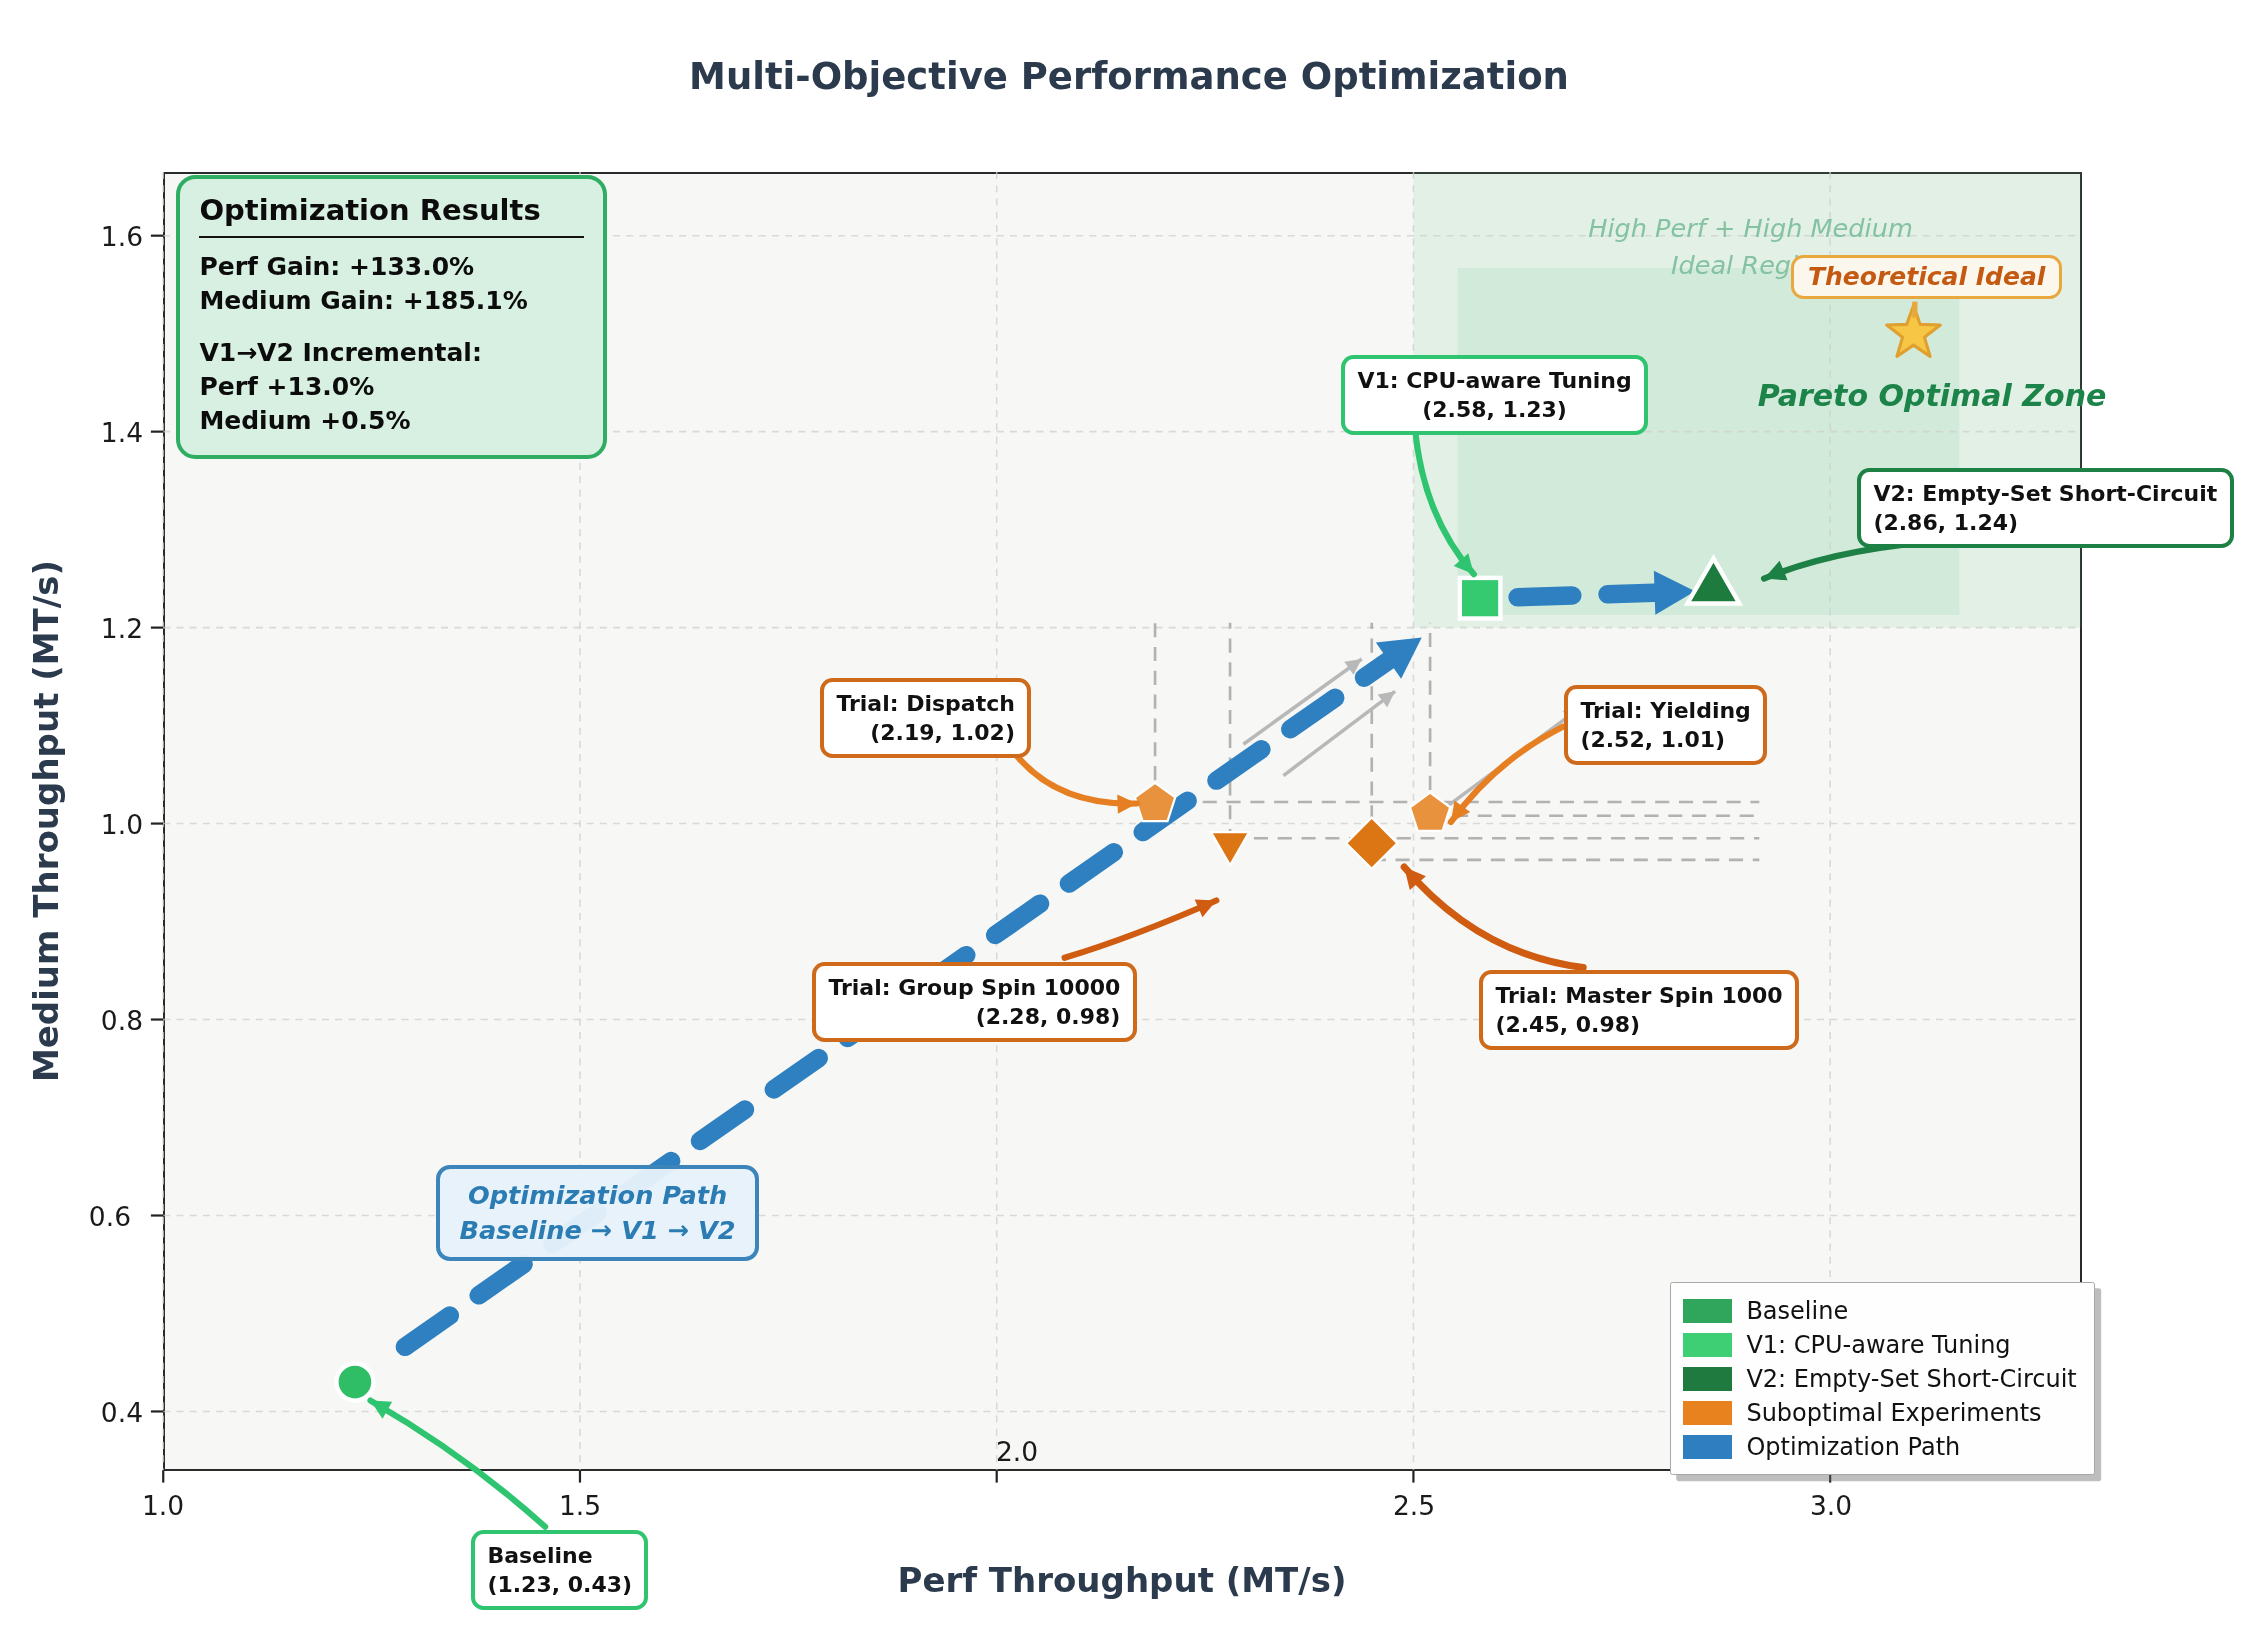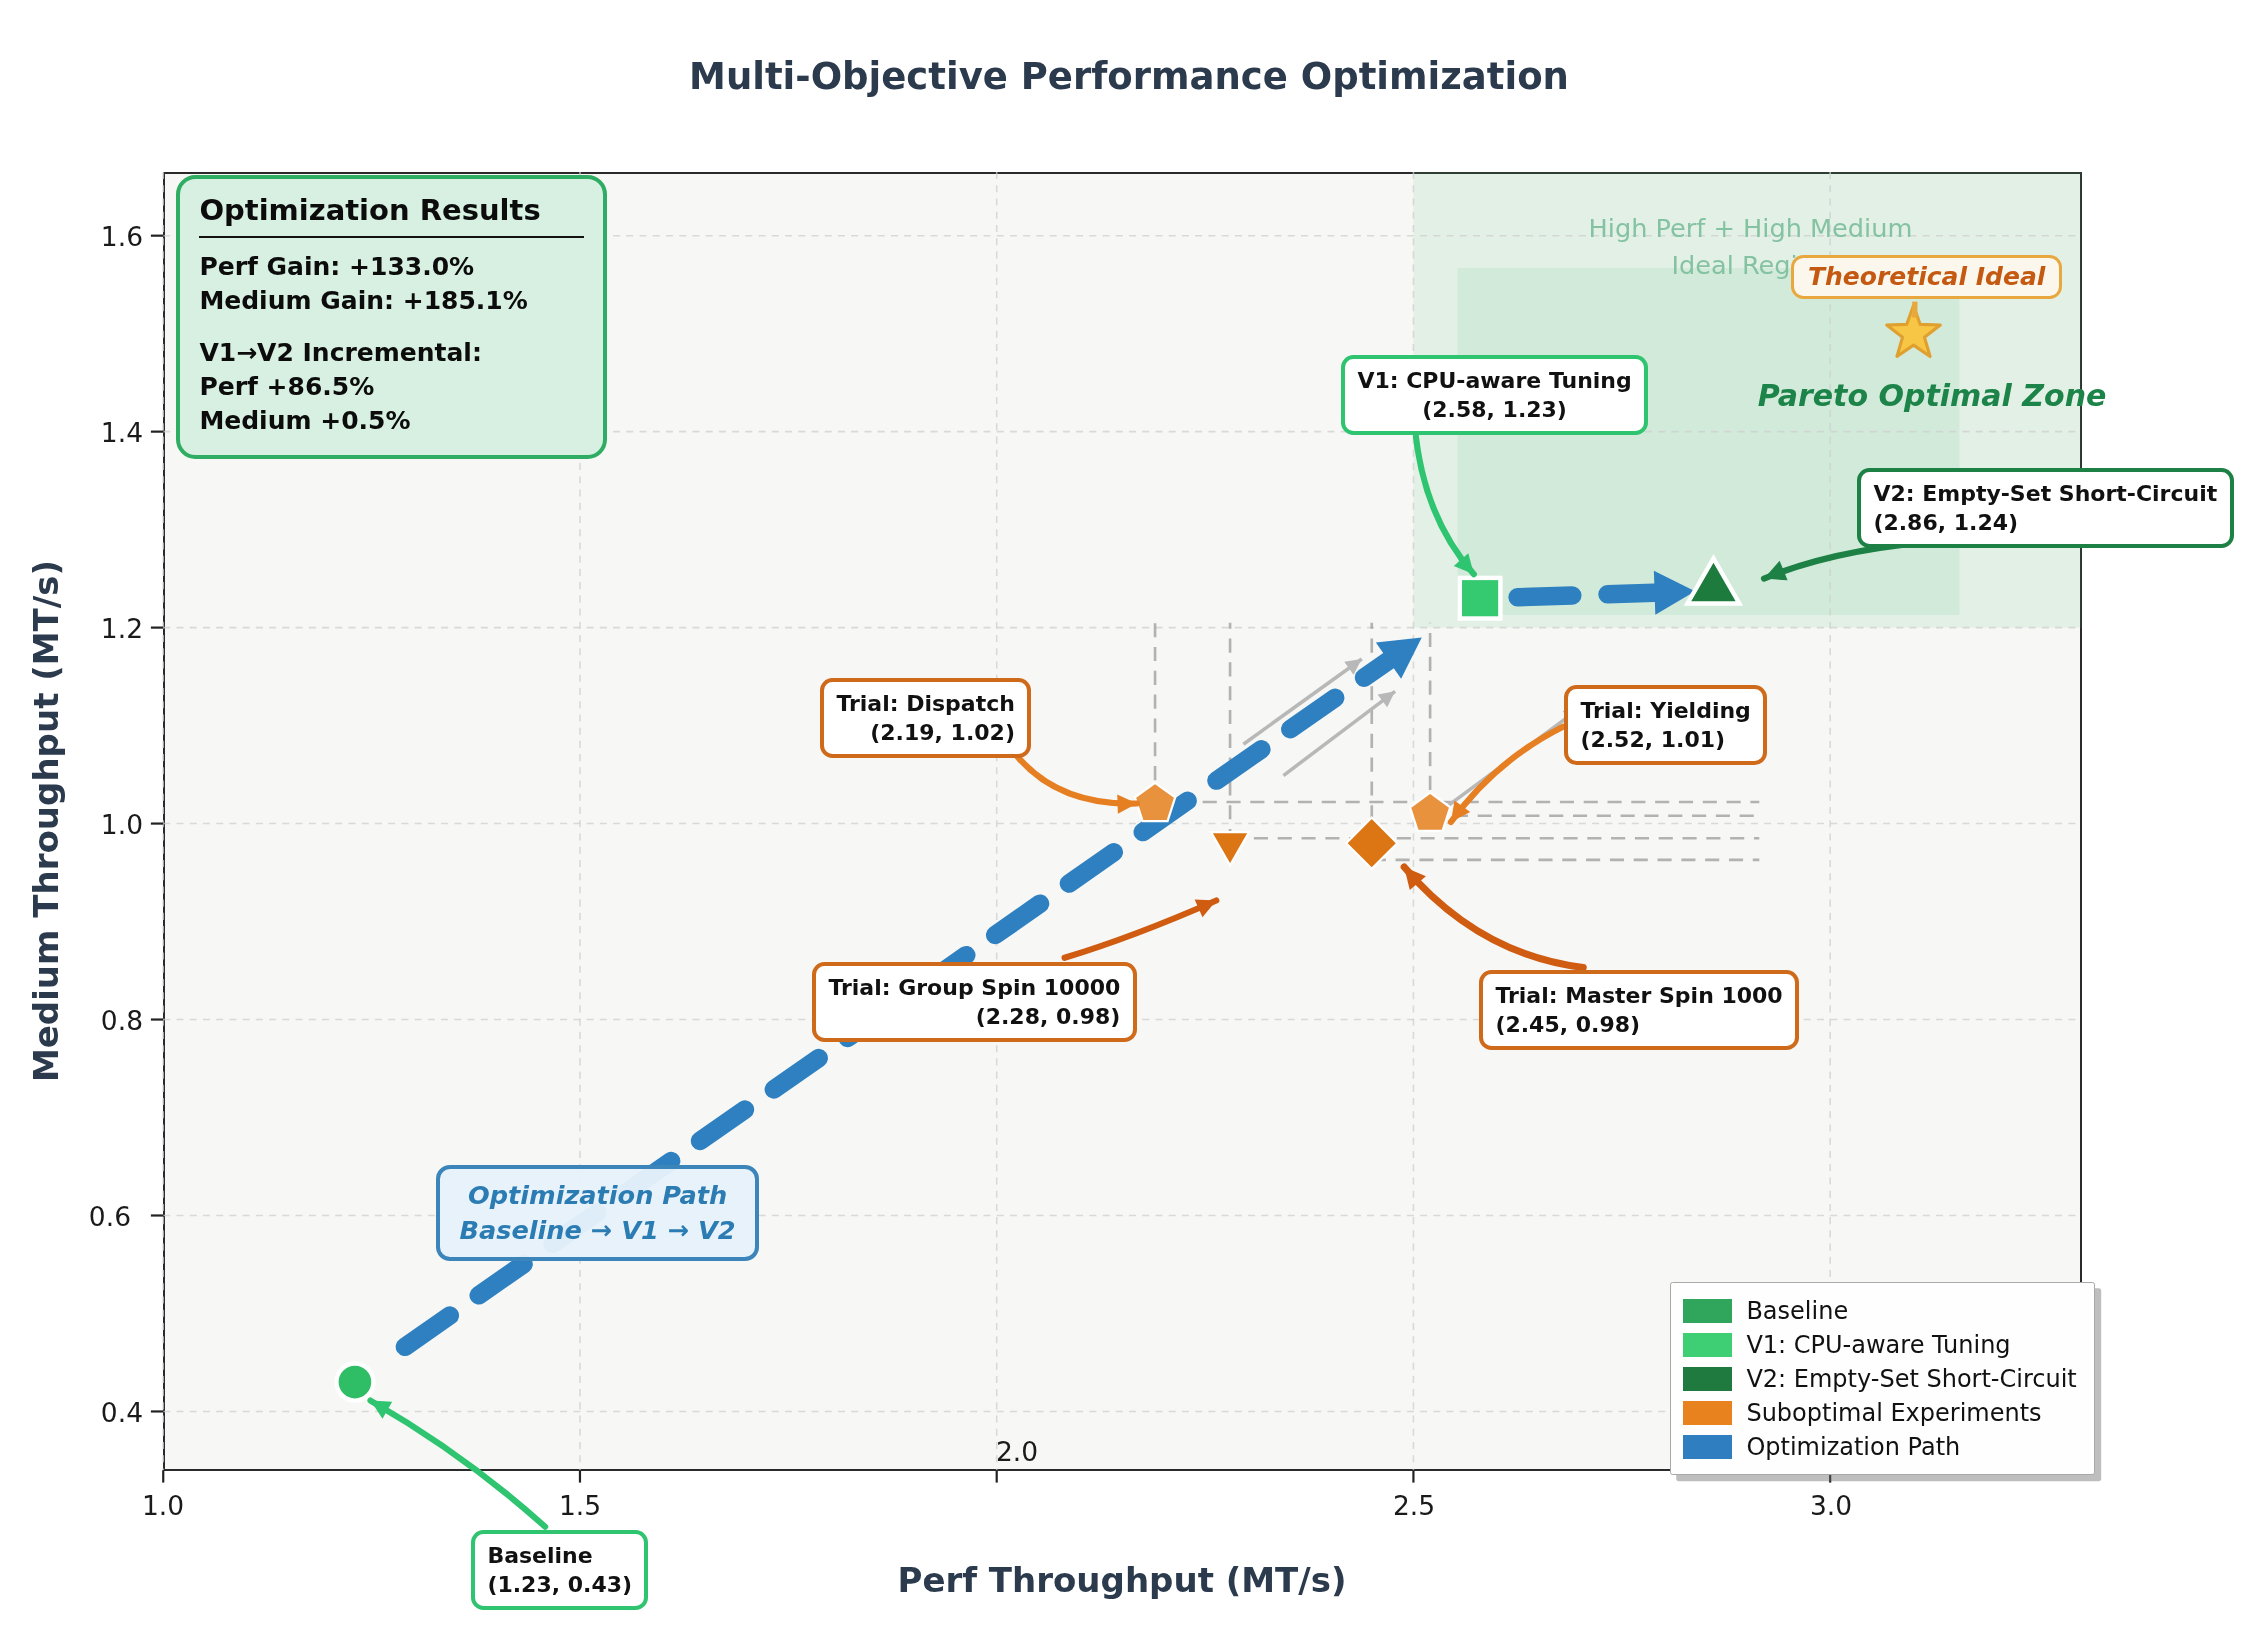--- a/index.html
+++ b/index.html
@@ -39,21 +39,21 @@
   #ann-group_spin{left:812px;top:962px;border:4.4px solid #cf6a1a;}
   #ann-group_spin .l2{text-align:right;}
   #ann-master_spin{left:1479px;top:970px;border:4.4px solid #cf6a1a;text-align:left;}
   
   .optpath{position:absolute;left:436px;top:1165px;background:rgba(231,241,250,0.96);
            border:4.4px solid #3c85bb;border-radius:14px;padding:8.8px 19.4px;z-index:3;
            font-size:25.6px;font-weight:bold;font-style:italic;color:#2c7cb4;
            text-align:center;line-height:35px;white-space:nowrap;}
   
   .ideal-text{position:absolute;left:1530px;top:210px;width:441px;text-align:center;z-index:3;
-              font-size:25.6px;color:#84c2a2;line-height:37px;}
+              font-size:25.6px;font-style:italic;color:#84c2a2;line-height:37px;}
   .theoretical{position:absolute;left:1791px;top:255px;background:#fcf7ec;z-index:3;
                border:3.5px solid #e9a83d;border-radius:12.4px;padding:4.4px 14px;
                font-size:25px;font-weight:bold;font-style:italic;color:#c45911;white-space:nowrap;}
   .pareto{position:absolute;left:1729px;top:378px;width:406px;text-align:center;z-index:3;
           font-size:30px;font-weight:bold;font-style:italic;color:#1d8449;}
   
   .legend{position:absolute;left:1670px;top:1282px;z-index:3;background:#fefefe;
           border:1.8px solid #a8a8a8;border-radius:2.6px;padding:10.6px 17.6px 10.6px 12.4px;
           box-shadow:6.2px 6.2px 0 rgba(110,110,110,0.45);}
   .legend-row{display:flex;align-items:center;gap:14px;height:34px;}
@@ -144,21 +144,21 @@
       <span>Medium Throughput (MT/s)</span>
     </div>
 
   <div class="results">
     <div class="rtitle">Optimization Results</div>
     <hr class="rule">
     <div class="rline">Perf Gain: +133.0%</div>
     <div class="rline">Medium Gain: +185.1%</div>
     <div class="rline"></div>
     <div class="rline">V1→V2 Incremental:</div>
-    <div class="rline">Perf +86.5%</div>
+    <div class="rline">Perf +13.0%</div>
     <div class="rline">Medium +0.5%</div>
   </div>
 
   <div class="ideal-text">
     <div>High Perf + High Medium</div>
     <div>Ideal Region</div>
   </div>
 
   <div class="theoretical">Theoretical Ideal</div>
 

